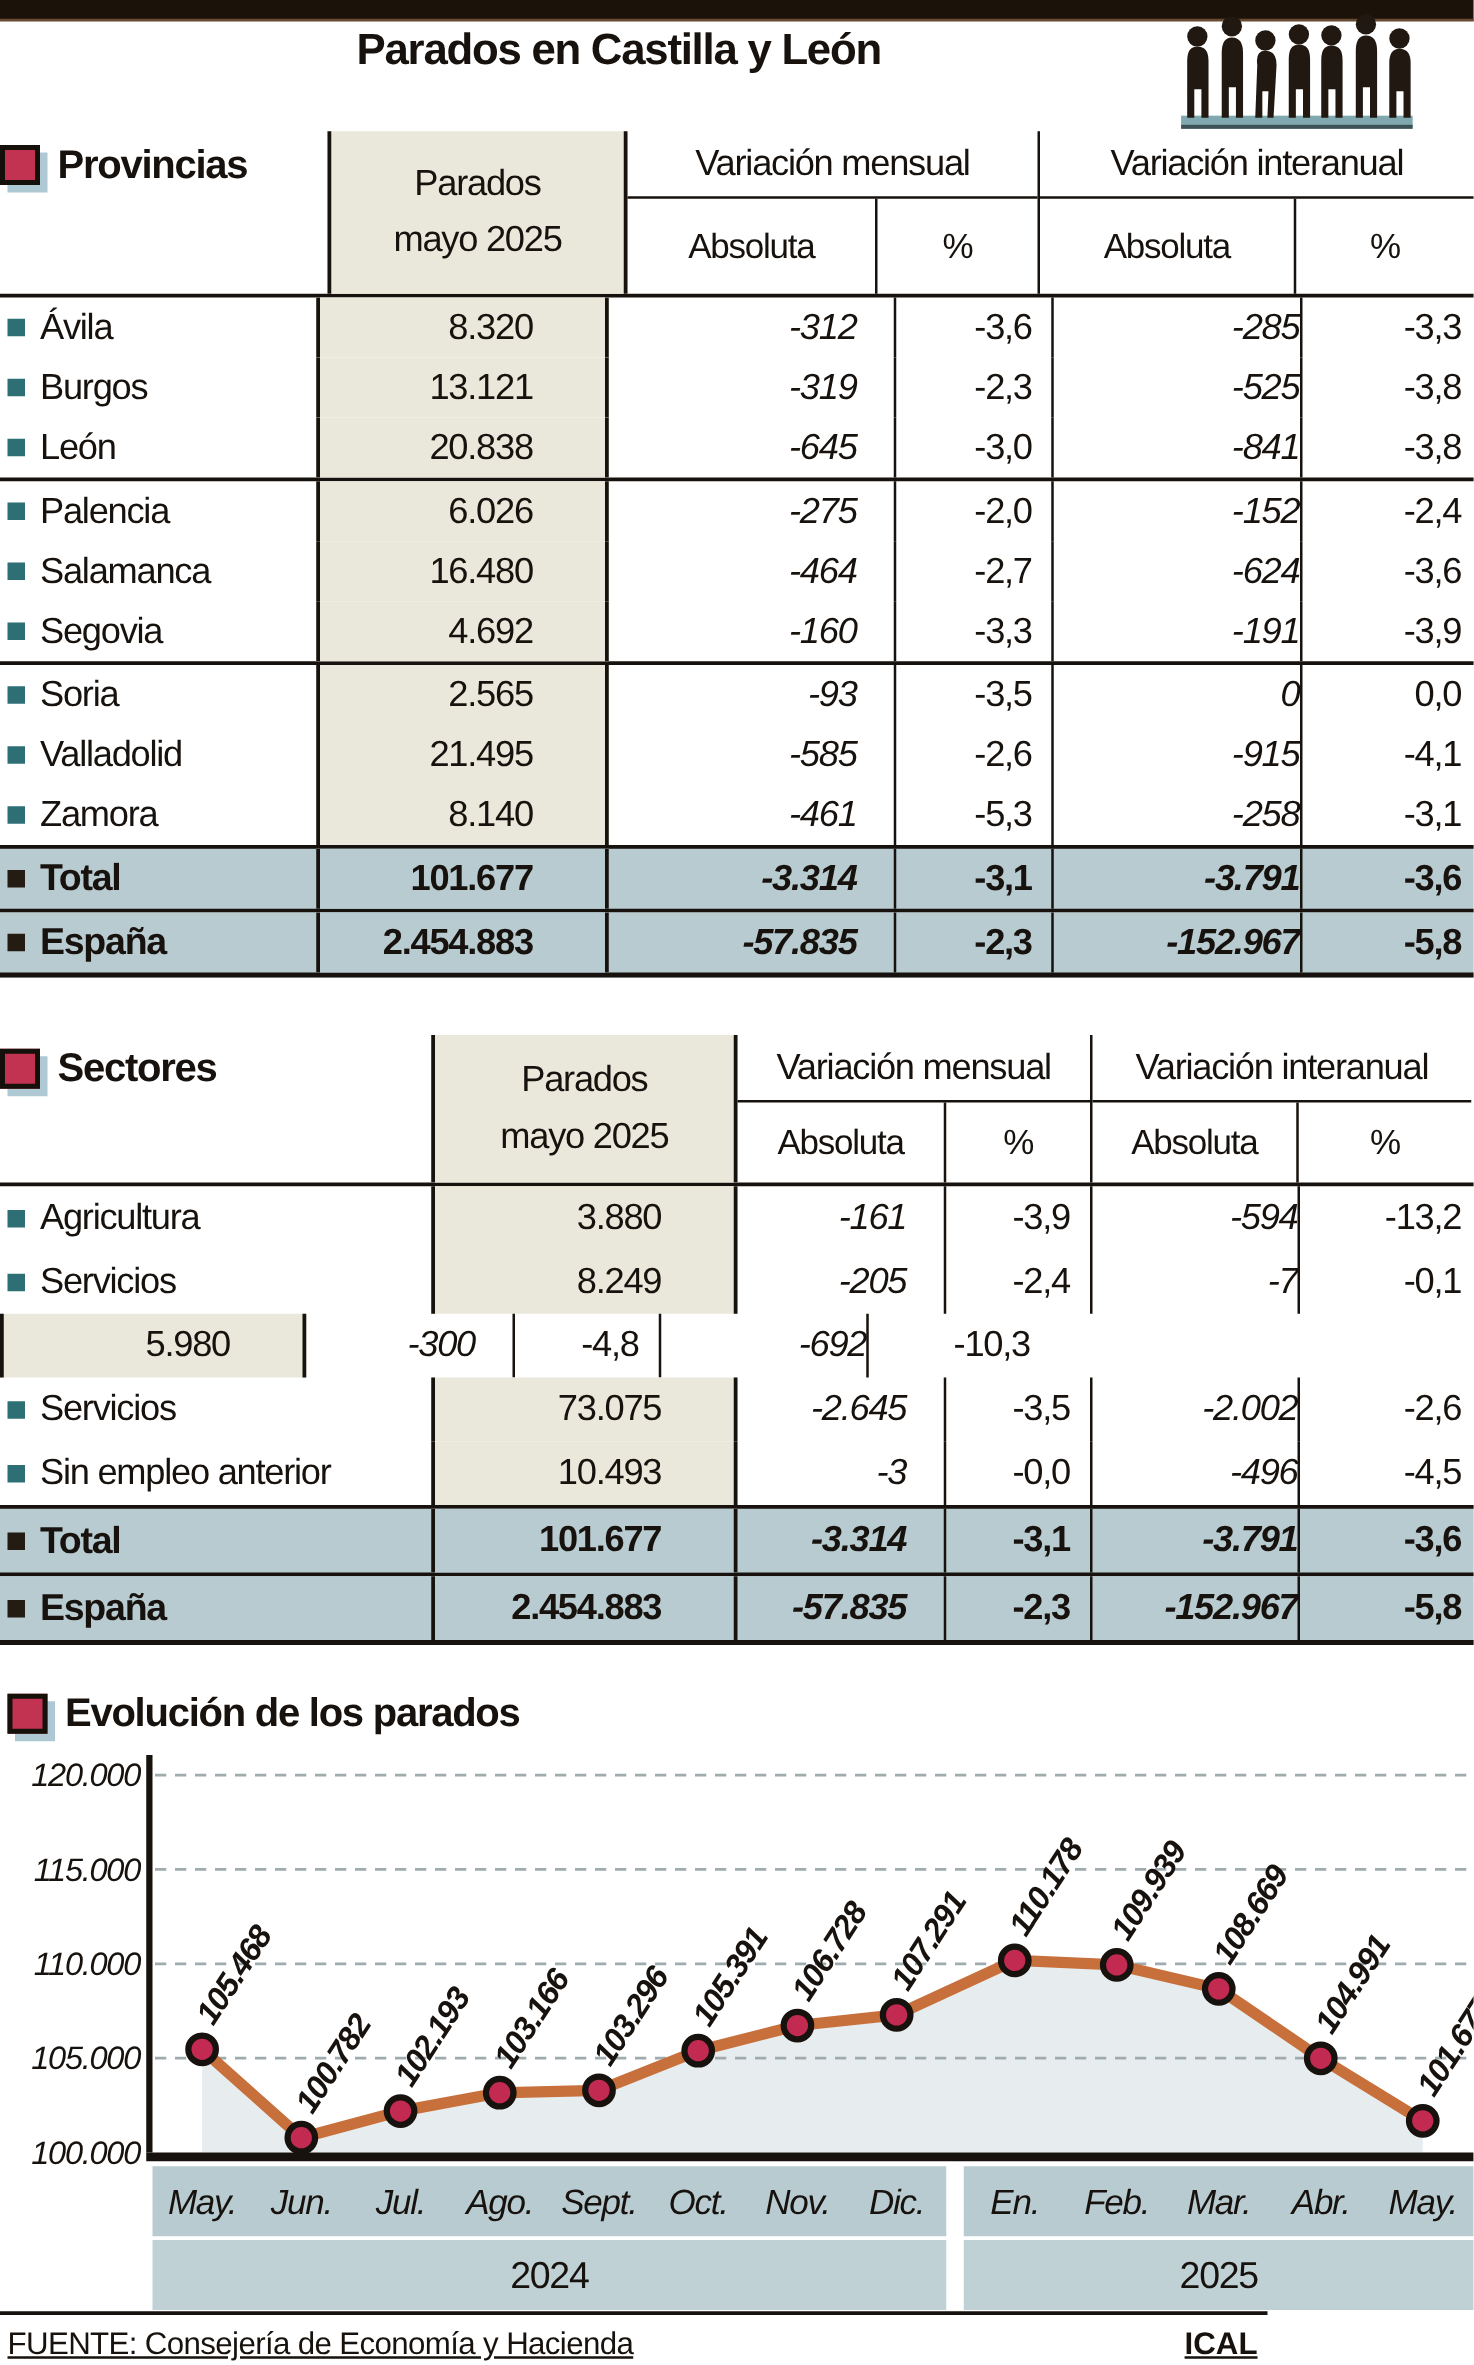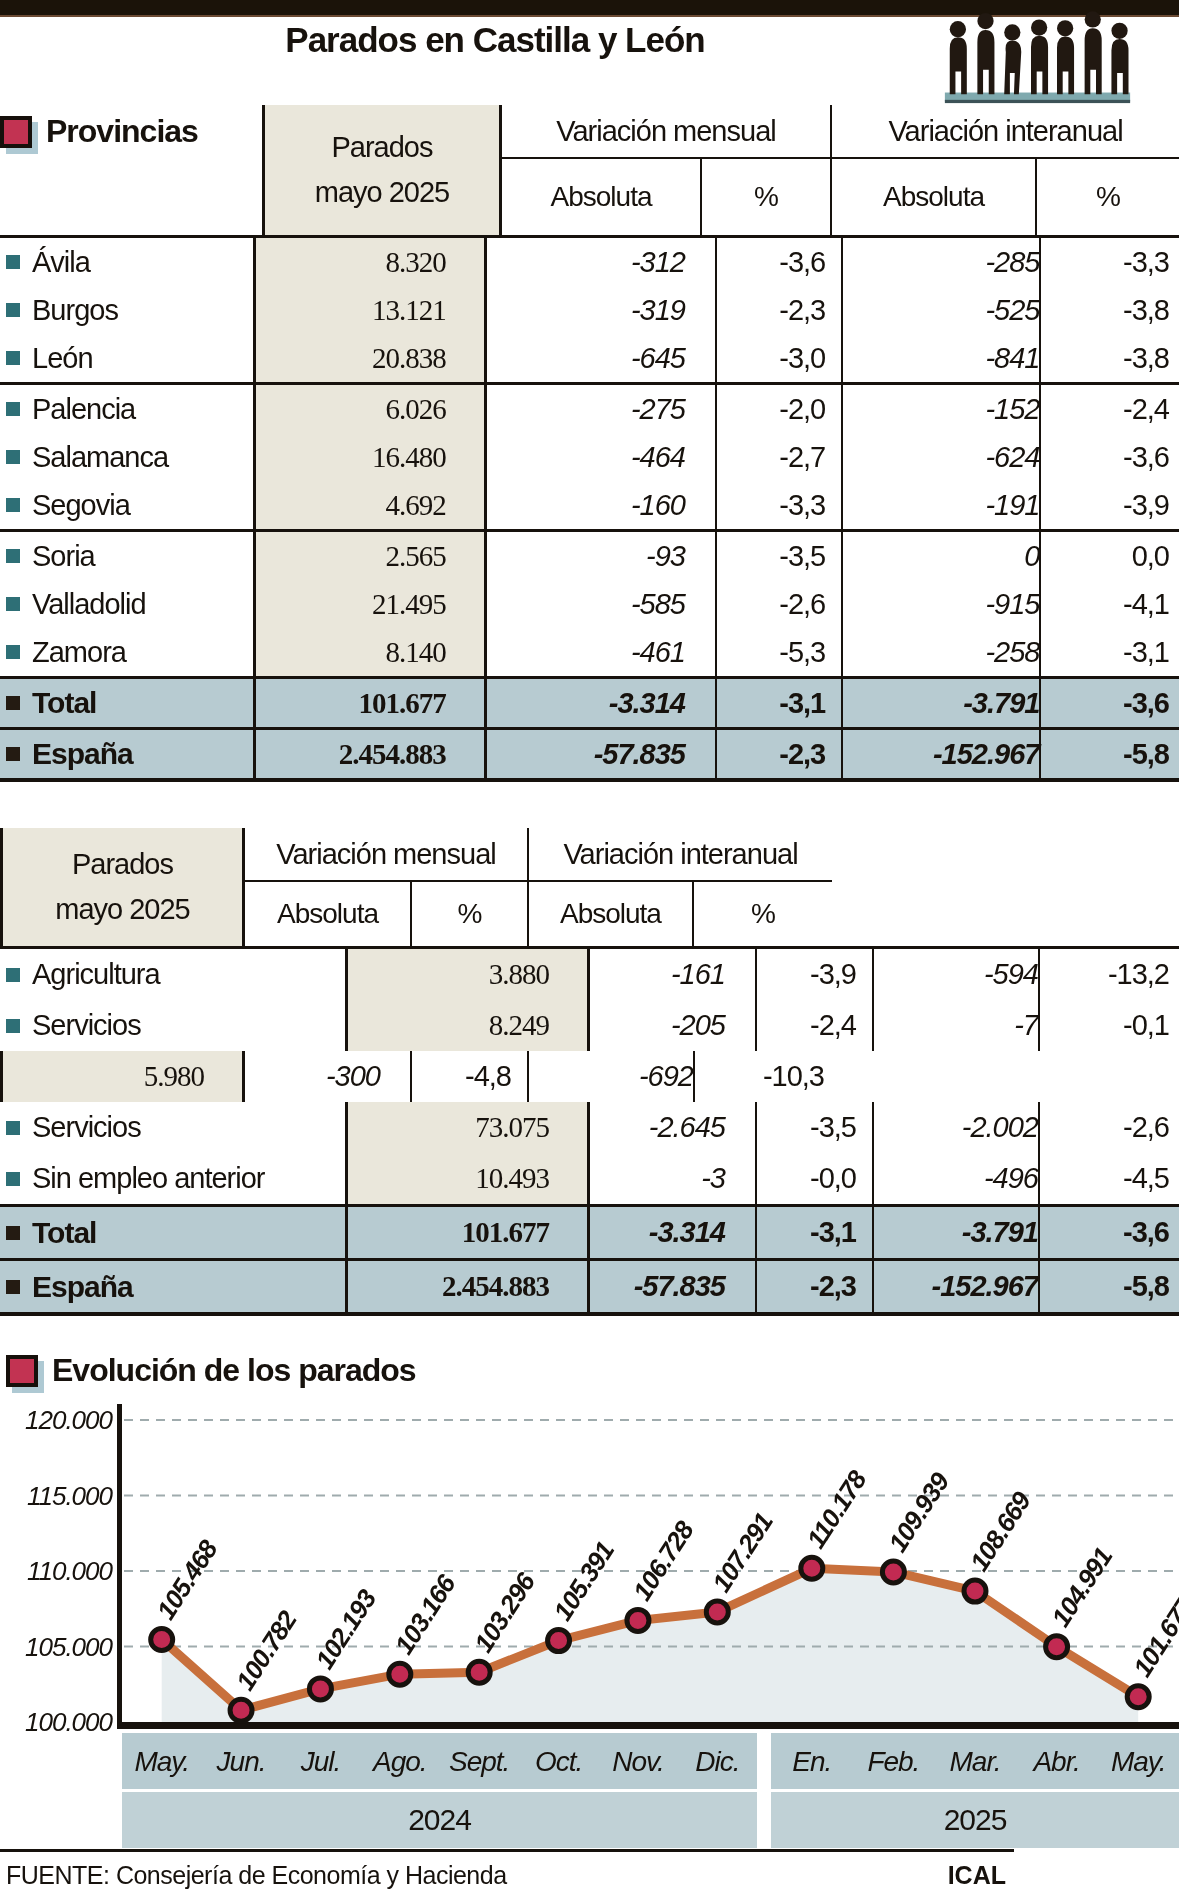--- a/index.html
+++ b/index.html
@@ -30,21 +30,21 @@
 
   
   .pt .c1{width:262px;}.pt .c2{width:240px;}.pt .c3{width:235px;}
   .pt .c4{width:130px;}.pt .c5{width:205px;}.pt .c6{width:144px;}
   
   .st .c1{width:345px;}.st .c2{width:245px;}.st .c3{width:165px;}
   .st .c4{width:117px;}.st .c5{width:166px;}.st .c6{width:141px;}
 
   .c2{background:#eae7db;border-left:3px solid #17120d;border-right:3px solid #17120d;}
   .c4,.c5,.c6{border-left:2px solid #17120d;}
-  .c2.num{padding-right:38px;font-family:Liberation Serif, serif;}
+  .c2.num{padding-right:58px;}
   .c3.num{padding-right:30px;}
   .c4.num{padding-right:16px;}
   .c5.num{}
   .c6.num{padding-right:10px;}
 
   .pt .tr{height:48px;}
   .st .tr{height:51px;}
   .rule-bot{border-bottom:3px solid #17120d;}
   .tr.hiband{background:#b7cbd1;font-weight:700;text-align:right;}
   .tr.hiband .c2{background:#b7cbd1;}
@@ -69,21 +69,21 @@
 
   
   #evo-chart text{font-family:"Liberation Sans", sans-serif;}
   .ytick{font-size:26px;font-style:italic;letter-spacing:-1px;}
   .month{font-size:28px;font-style:italic;letter-spacing:-1px;}
   .year{font-size:30px;letter-spacing:-1px;}
   .dlabel{font-size:26px;font-weight:700;font-style:italic;letter-spacing:-1px;}
 
   
   #footer{left:0;top:1849px;width:1014px;border-top:3px solid #17120d;display:flex;
-          justify-content:space-between;align-items:flex-start;padding-top:9px;box-sizing:border-box;}
+          justify-content:space-between;align-items:flex-start;padding-top:9px;box-sizing:border-box;text-decoration:underline;}
   #footer .src{font-size:25px;padding-left:6px;letter-spacing:-0.5px;}
   #footer .credit{font-size:25px;font-weight:700;padding-right:8px;}
 </style>
 </head>
 <body>
 
 <div id="topbar" class="abs"></div>
 
 <div id="main-title" class="abs">Parados en Castilla y León</div>
 
@@ -268,20 +268,26 @@
     <div class="td c2 num">2.454.883</div>
     <div class="td c3 num ital">-57.835</div>
     <div class="td c4 num">-2,3</div>
     <div class="td c5 num ital">-152.967</div>
     <div class="td c6 num">-5,8</div>
   </div>
 </div>
 
 <div class="tbl st abs" style="top:828px;">
   <div class="thead" style="height:118px;">
+    <div class="hcell hc1 c1">
+      <div class="section-head">
+        <span class="bullet-big"></span>
+        <span class="section-title">Sectores</span>
+      </div>
+    </div>
     <div class="hcell hc2 c2">
       <div>Parados</div>
       <div>mayo 2025</div>
     </div>
     <div class="hcell hgroup" style="width:282px;">
       <div class="gtitle">Variación mensual</div>
       <div class="gsub">
         <div class="sub" style="width:165px;">Absoluta</div>
         <div class="sub subdiv" style="width:117px;">%</div>
       </div>

